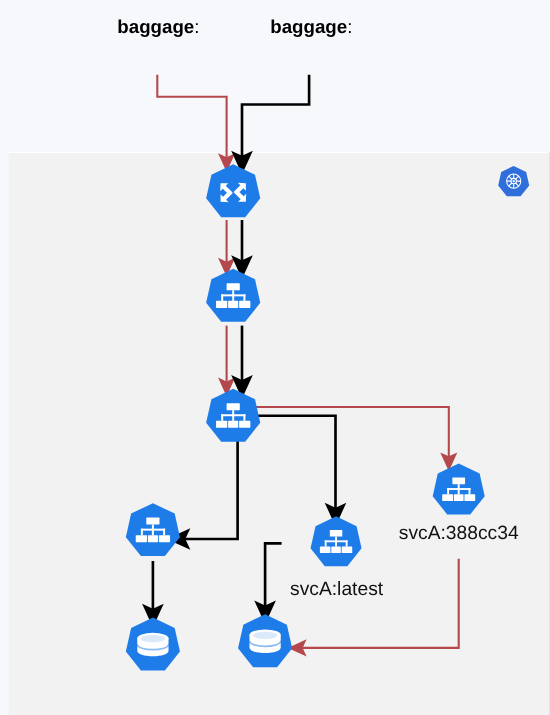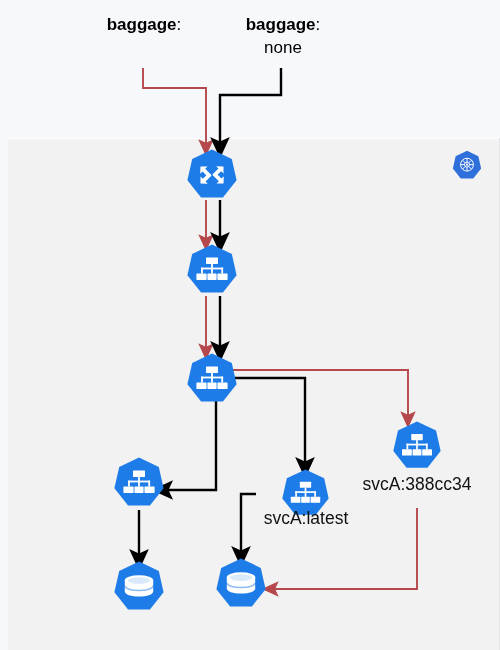--- a/index.html
+++ b/index.html
@@ -125,21 +125,20 @@
       <path d="M417,508 L417,589 L270,589" fill="none" stroke="#b5484c" stroke-width="1.9" marker-end="url(#ar-red)"></path>
     </g>
   </svg>
 
   <div class="label baggage-label" style="left:0px; top:14px; width:288px;">
     <div><span class="k">baggage</span><span>:</span></div>
   </div>
 
   <div class="label baggage-label" style="left:205px; top:14px; width:156px;">
     <div><span class="k">baggage</span><span>:</span></div>
-    <div>none</div>
   </div>
 
   <div class="node" style="left:186px; top:148px;">
     <svg width="52" height="54" viewBox="0 0 52 54">
       <path d="M26 1.4 L45.8 10.9 L50.6 32.3 L36.9 49.5 L15.1 49.5 L1.4 32.3 L6.2 10.9 Z" fill="#1e7ce8"></path>
       <g fill="#ffffff">
         <path d="M14.5 18.5 L21.5 18.5 L19.2 20.8 L25.3 26.9 L22.6 29.6 L16.5 23.5 L14.2 25.8 Z"></path>
         <path d="M37.5 18.5 L37.5 25.5 L35.2 23.2 L29.1 29.3 L26.4 26.6 L32.5 20.5 L30.2 18.2 Z"></path>
         <path d="M37.5 35.5 L30.5 35.5 L32.8 33.2 L26.7 27.1 L29.4 24.4 L35.5 30.5 L37.8 28.2 Z"></path>
         <path d="M14.5 35.5 L14.5 28.5 L16.8 30.8 L22.9 24.7 L25.6 27.4 L19.5 33.5 L21.8 35.8 Z"></path>
@@ -207,21 +206,21 @@
         <rect x="21.4" y="30.5" width="9.2" height="6.4" rx="0.6"></rect>
         <rect x="31.4" y="30.5" width="10.2" height="6.4" rx="0.6"></rect>
         <rect x="25.1" y="20.9" width="1.8" height="4.3"></rect>
         <rect x="15.1" y="24.6" width="22" height="1.8"></rect>
         <rect x="15.1" y="24.6" width="1.8" height="6"></rect>
         <rect x="25.1" y="24.6" width="1.8" height="6"></rect>
         <rect x="35.3" y="24.6" width="1.8" height="6"></rect>
       </g>
     </svg>
   </div>
-  <div class="label node-label" style="left:245px; top:507px; width:122px;">svcA:latest</div>
+  <div class="label node-label" style="left:245px; top:524px; width:122px;">svcA:latest</div>
 
   <div class="node" style="left:392px; top:420px;">
     <svg width="50" height="52" viewBox="0 0 52 54">
       <path d="M26 1.4 L45.8 10.9 L50.6 32.3 L36.9 49.5 L15.1 49.5 L1.4 32.3 L6.2 10.9 Z" fill="#1e7ce8"></path>
       <g fill="#ffffff">
         <rect x="20" y="14.5" width="12" height="6.4" rx="0.6"></rect>
         <rect x="10.4" y="30.5" width="10.2" height="6.4" rx="0.6"></rect>
         <rect x="21.4" y="30.5" width="9.2" height="6.4" rx="0.6"></rect>
         <rect x="31.4" y="30.5" width="10.2" height="6.4" rx="0.6"></rect>
         <rect x="25.1" y="20.9" width="1.8" height="4.3"></rect>

